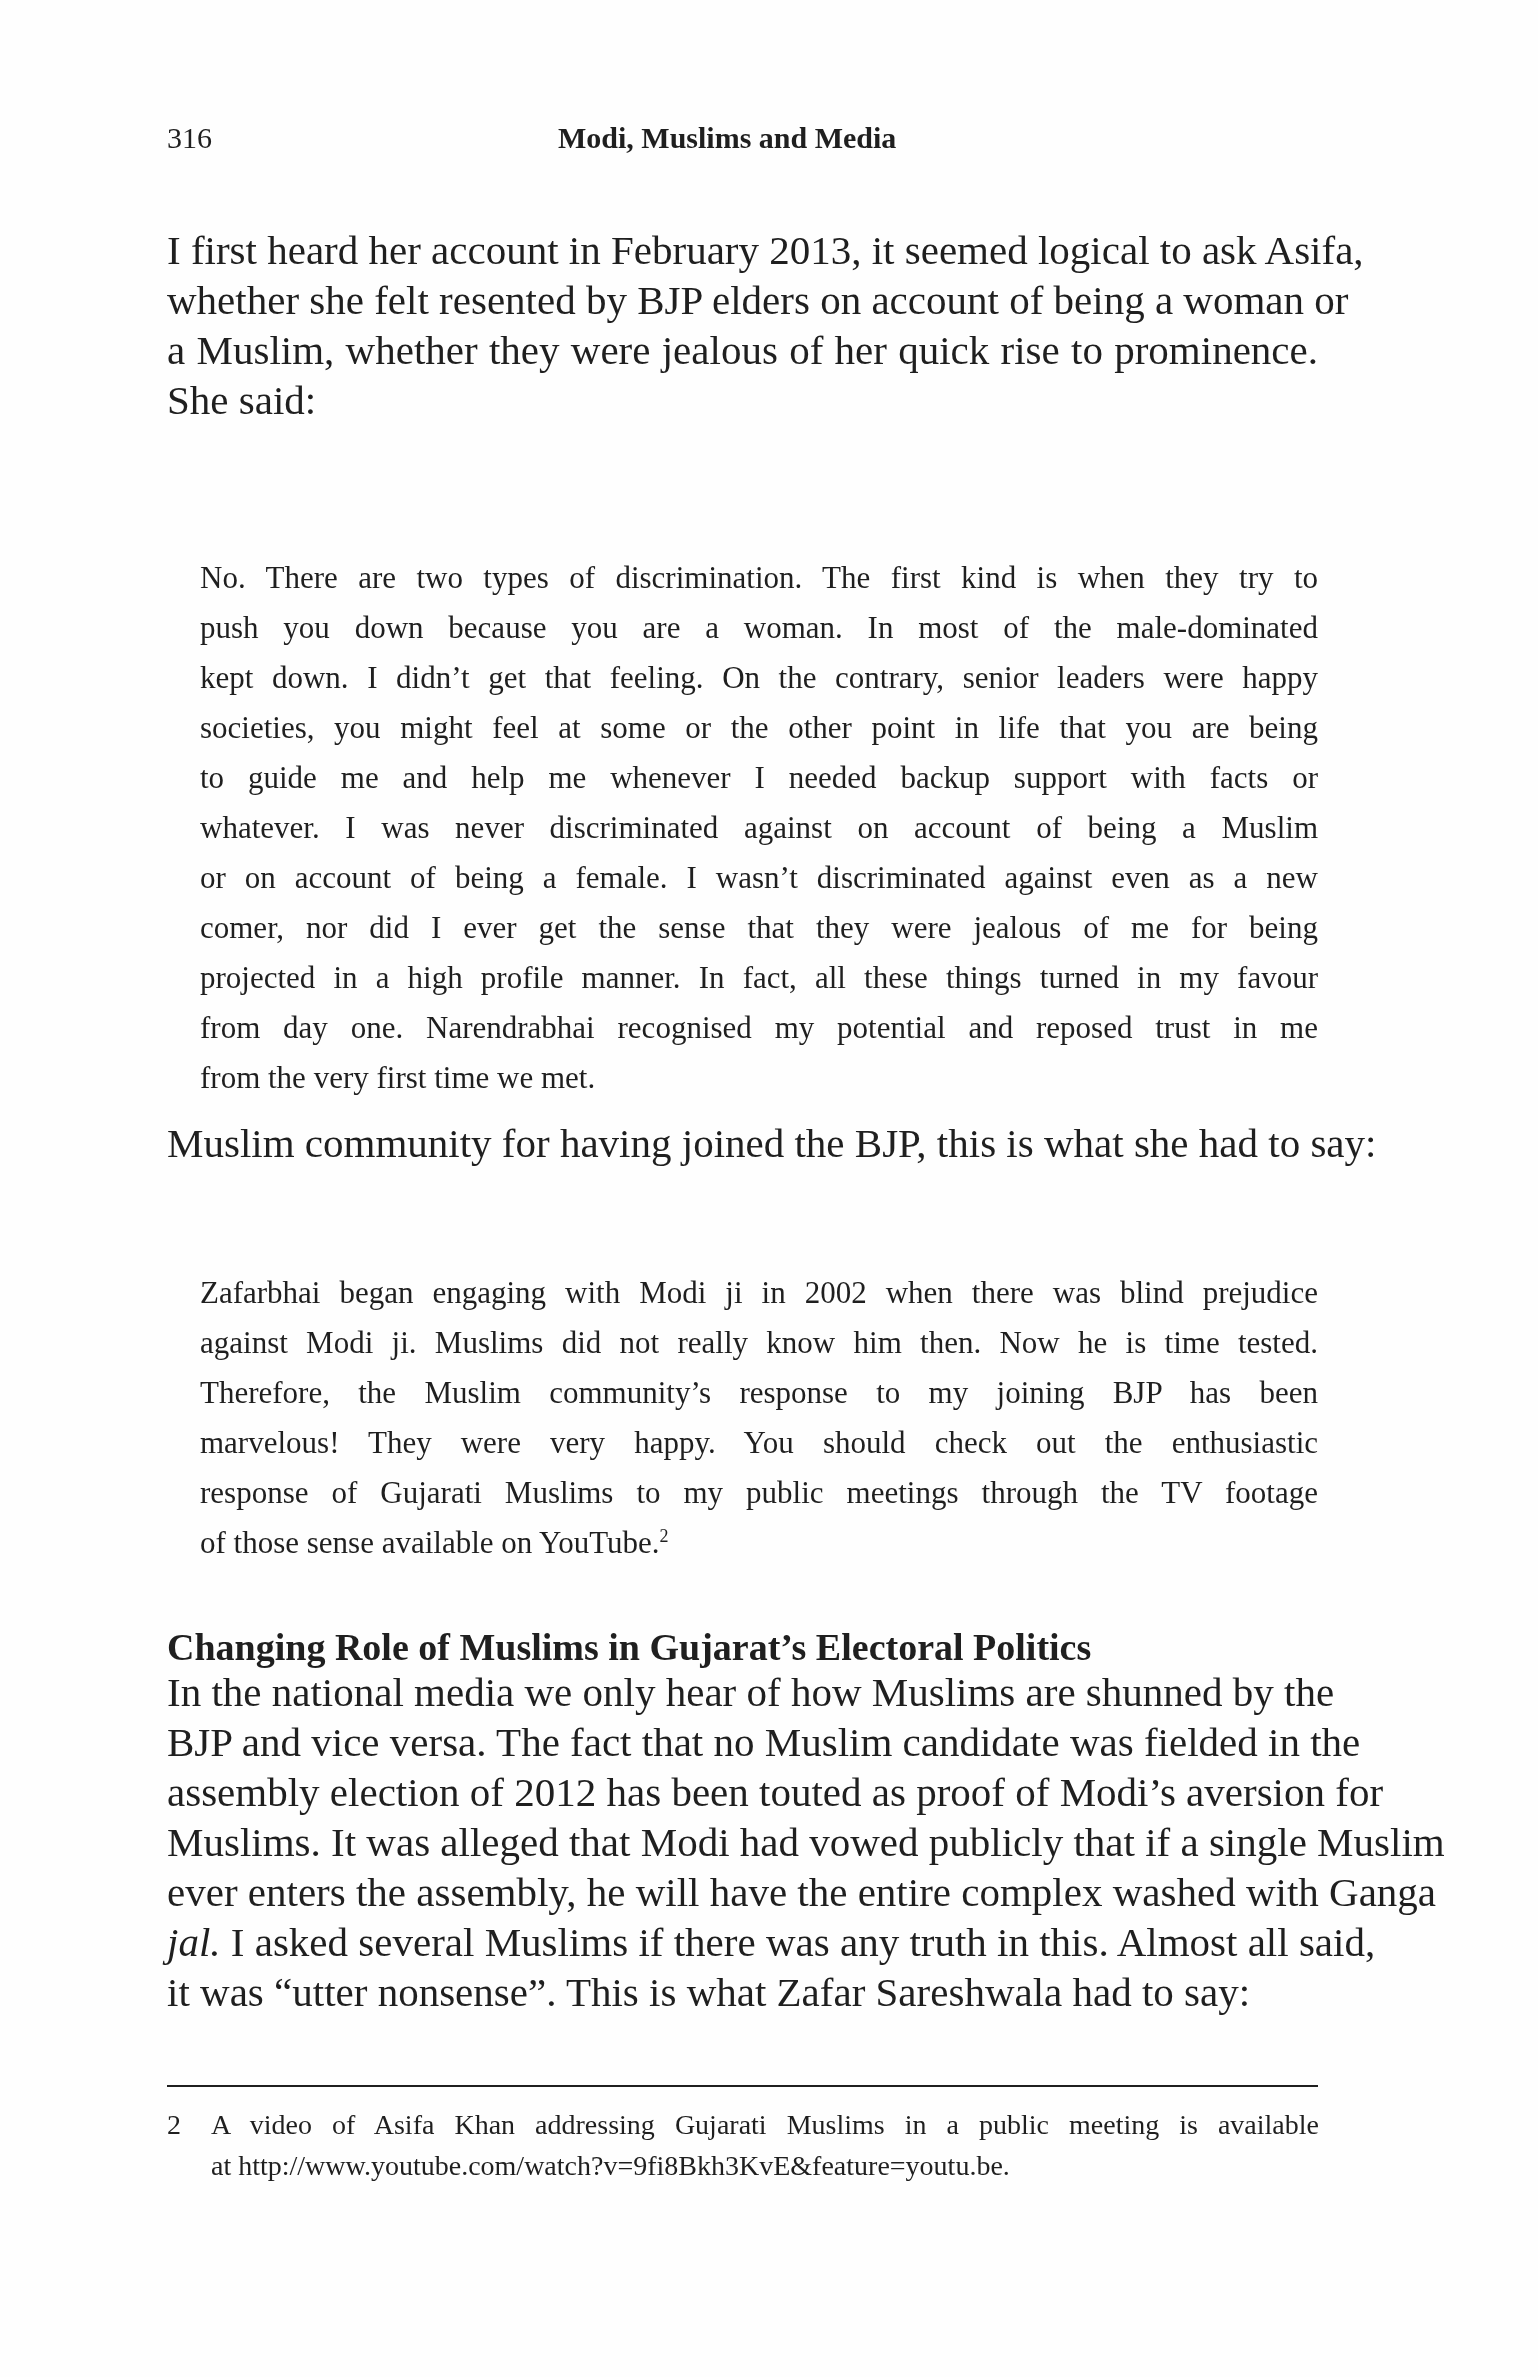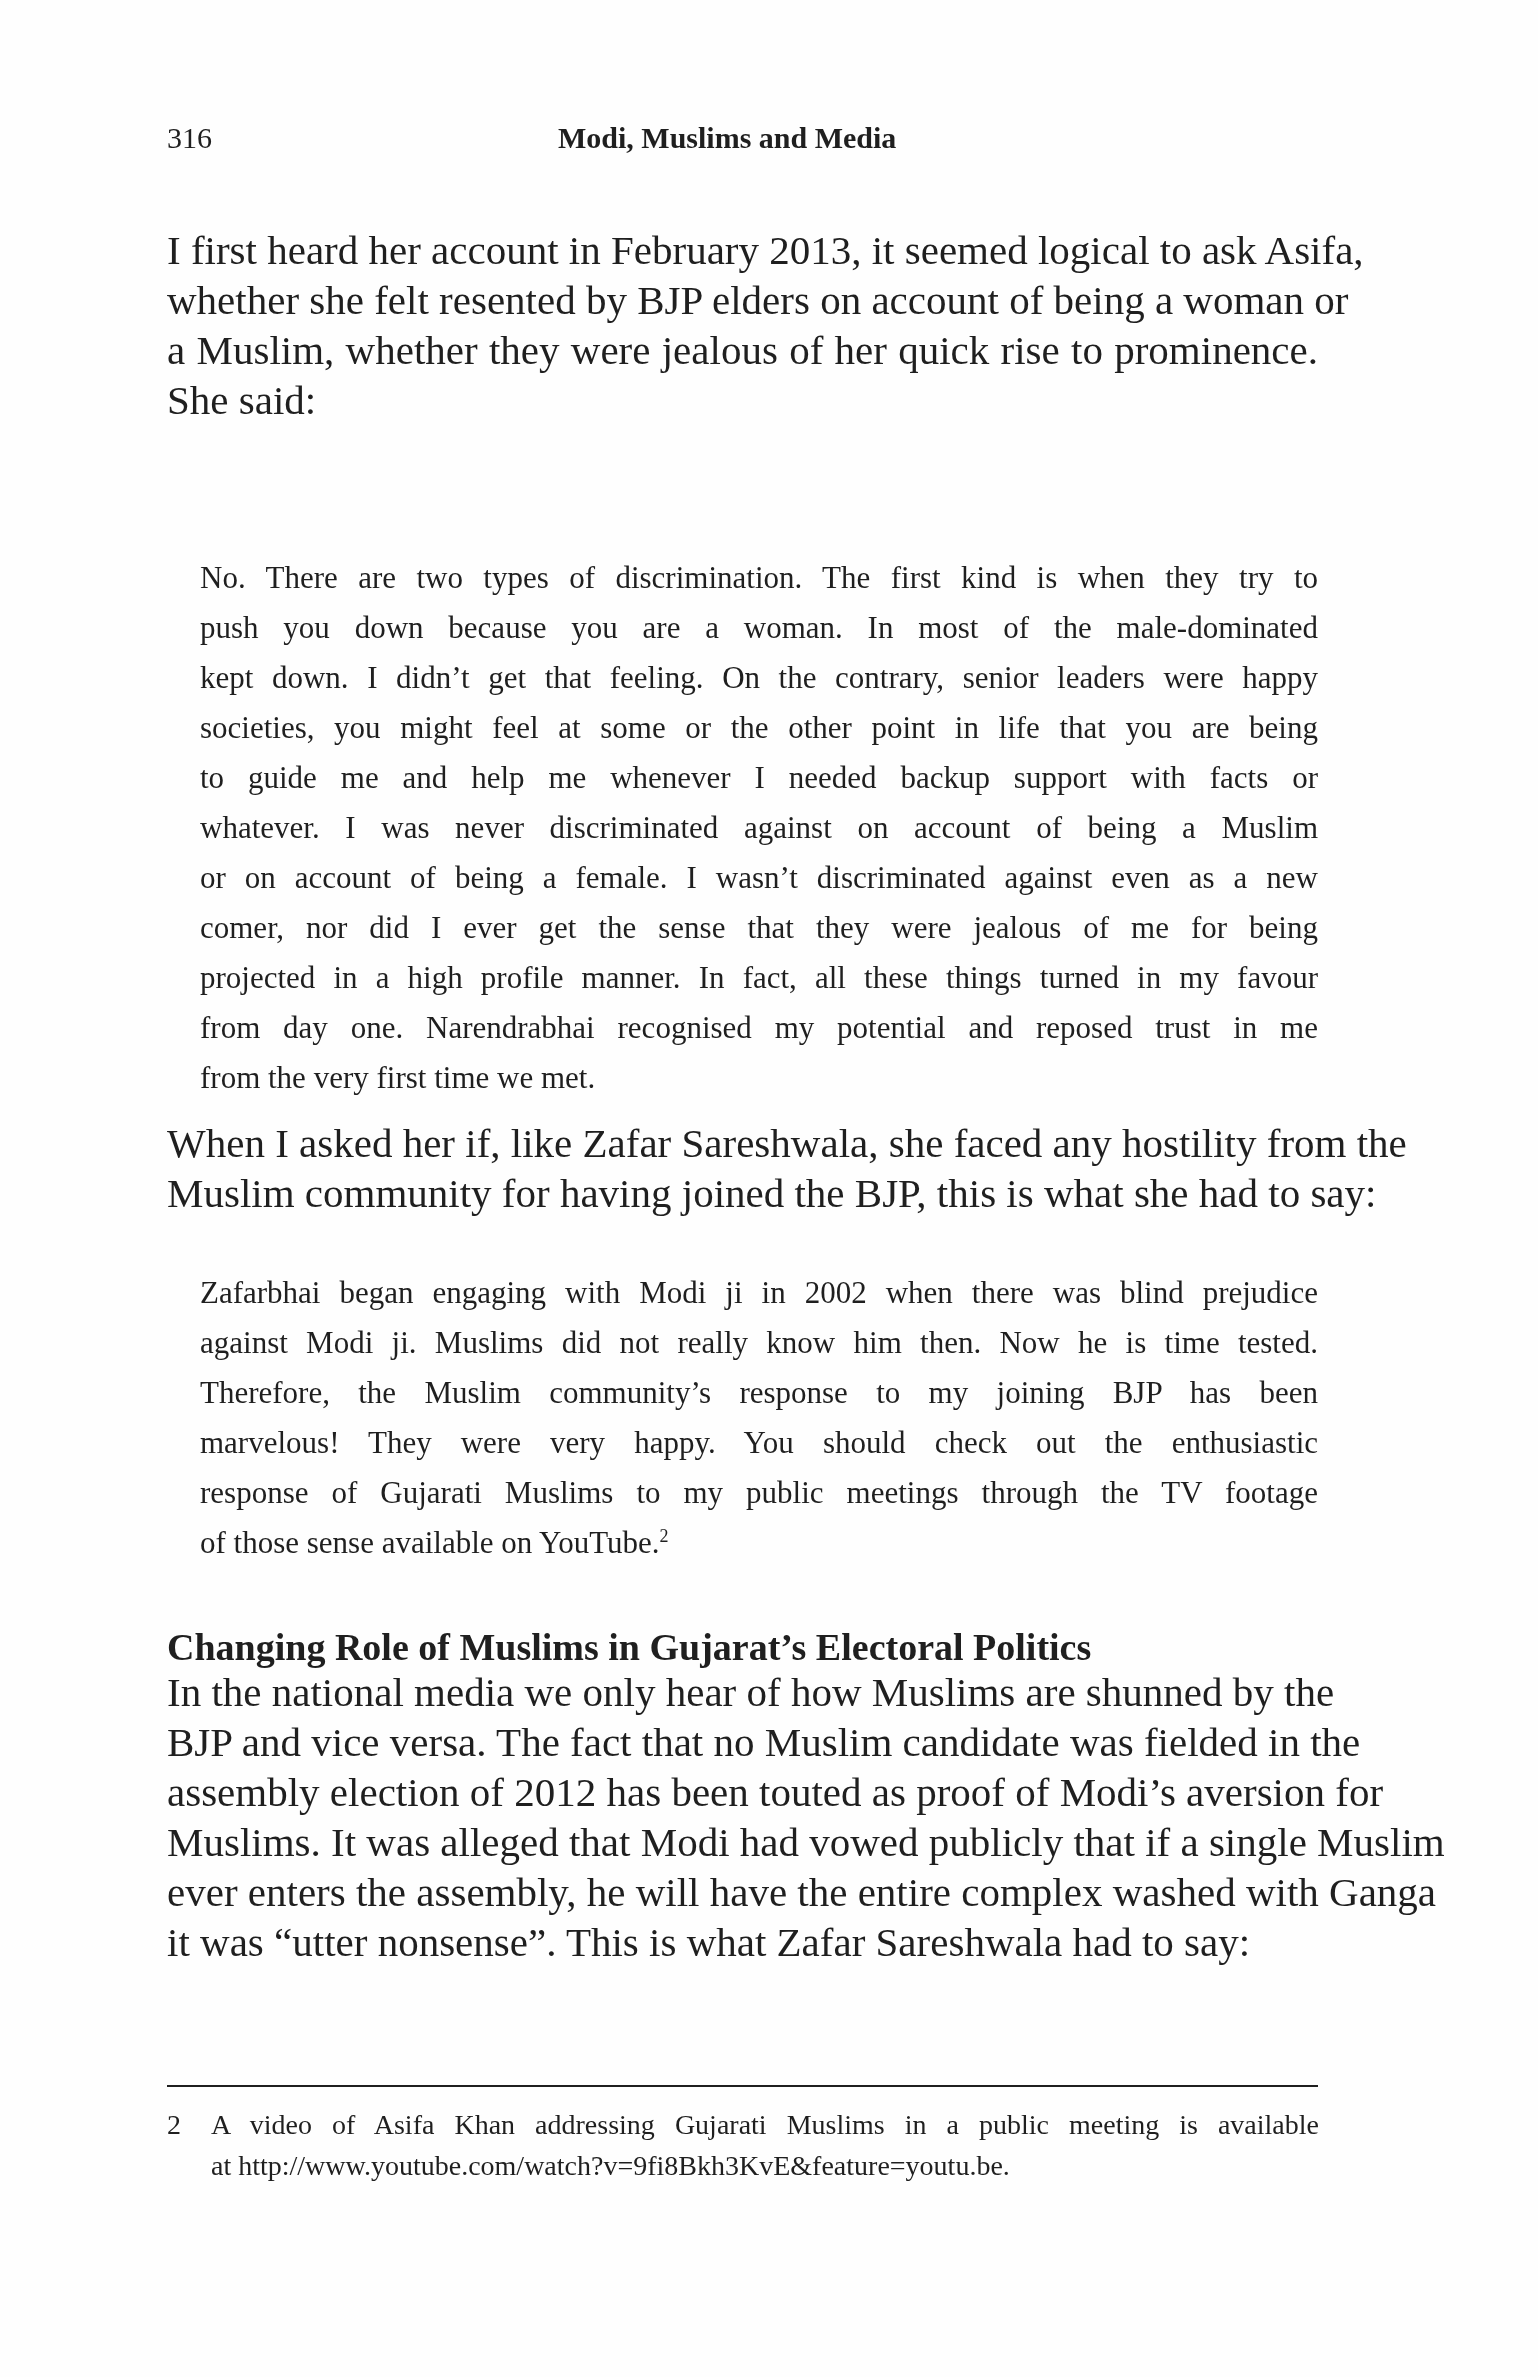--- a/index.html
+++ b/index.html
@@ -131,41 +131,41 @@
     <span class="line">to guide me and help me whenever I needed backup support with facts or</span>
     <span class="line">whatever. I was never discriminated against on account of being a Muslim</span>
     <span class="line">or on account of being a female. I wasn’t discriminated against even as a new</span>
     <span class="line">comer, nor did I ever get the sense that they were jealous of me for being</span>
     <span class="line">projected in a high profile manner. In fact, all these things turned in my favour</span>
     <span class="line">from day one. Narendrabhai recognised my potential and reposed trust in me</span>
     <span class="line last">from the very first time we met.</span>
   </blockquote>
 
   <p class="body-para" style="top:1118px;">
-    <span class="line">When I asked her if, like Zafar Sareshwala, she faced any hostility from the</span>
     <span class="line">Muslim community for having joined the BJP, this is what she had to say:</span>
   </p>
 
   <blockquote class="block-quote" style="top:1268px;">
     <span class="line">Zafarbhai began engaging with Modi ji in 2002 when there was blind prejudice</span>
     <span class="line">against Modi ji. Muslims did not really know him then. Now he is time tested.</span>
     <span class="line">Therefore, the Muslim community’s response to my joining BJP has been</span>
     <span class="line">marvelous! They were very happy. You should check out the enthusiastic</span>
     <span class="line">response of Gujarati Muslims to my public meetings through the TV footage</span>
     <span class="line last"><span>of those sense available on YouTube.</span><sup>2</sup></span>
   </blockquote>
 
   <h2 class="section-heading">Changing Role of Muslims in Gujarat’s Electoral Politics</h2>
 
   <p class="body-para" style="top:1667px;">
     <span class="line">In the national media we only hear of how Muslims are shunned by the</span>
     <span class="line">BJP and vice versa. The fact that no Muslim candidate was fielded in the</span>
     <span class="line">assembly election of 2012 has been touted as proof of Modi’s aversion for</span>
     <span class="line">Muslims. It was alleged that Modi had vowed publicly that if a single Muslim</span>
     <span class="line">ever enters the assembly, he will have the entire complex washed with Ganga</span>
+    <span class="line"><em>jal.</em> <span>I asked several Muslims if there was any truth in this. Almost all said,</span></span>
     <span class="line last">it was “utter nonsense”. This is what Zafar Sareshwala had to say:</span>
   </p>
 
   <div class="footnote-rule"></div>
 
   <div class="footnote">
     <span class="fn-num">2</span>
     <div class="fn-text">
       <span class="line">A video of Asifa Khan addressing Gujarati Muslims in a public meeting is available</span>
       <span class="line last">at http://www.youtube.com/watch?v=9fi8Bkh3KvE&amp;feature=youtu.be.</span>

